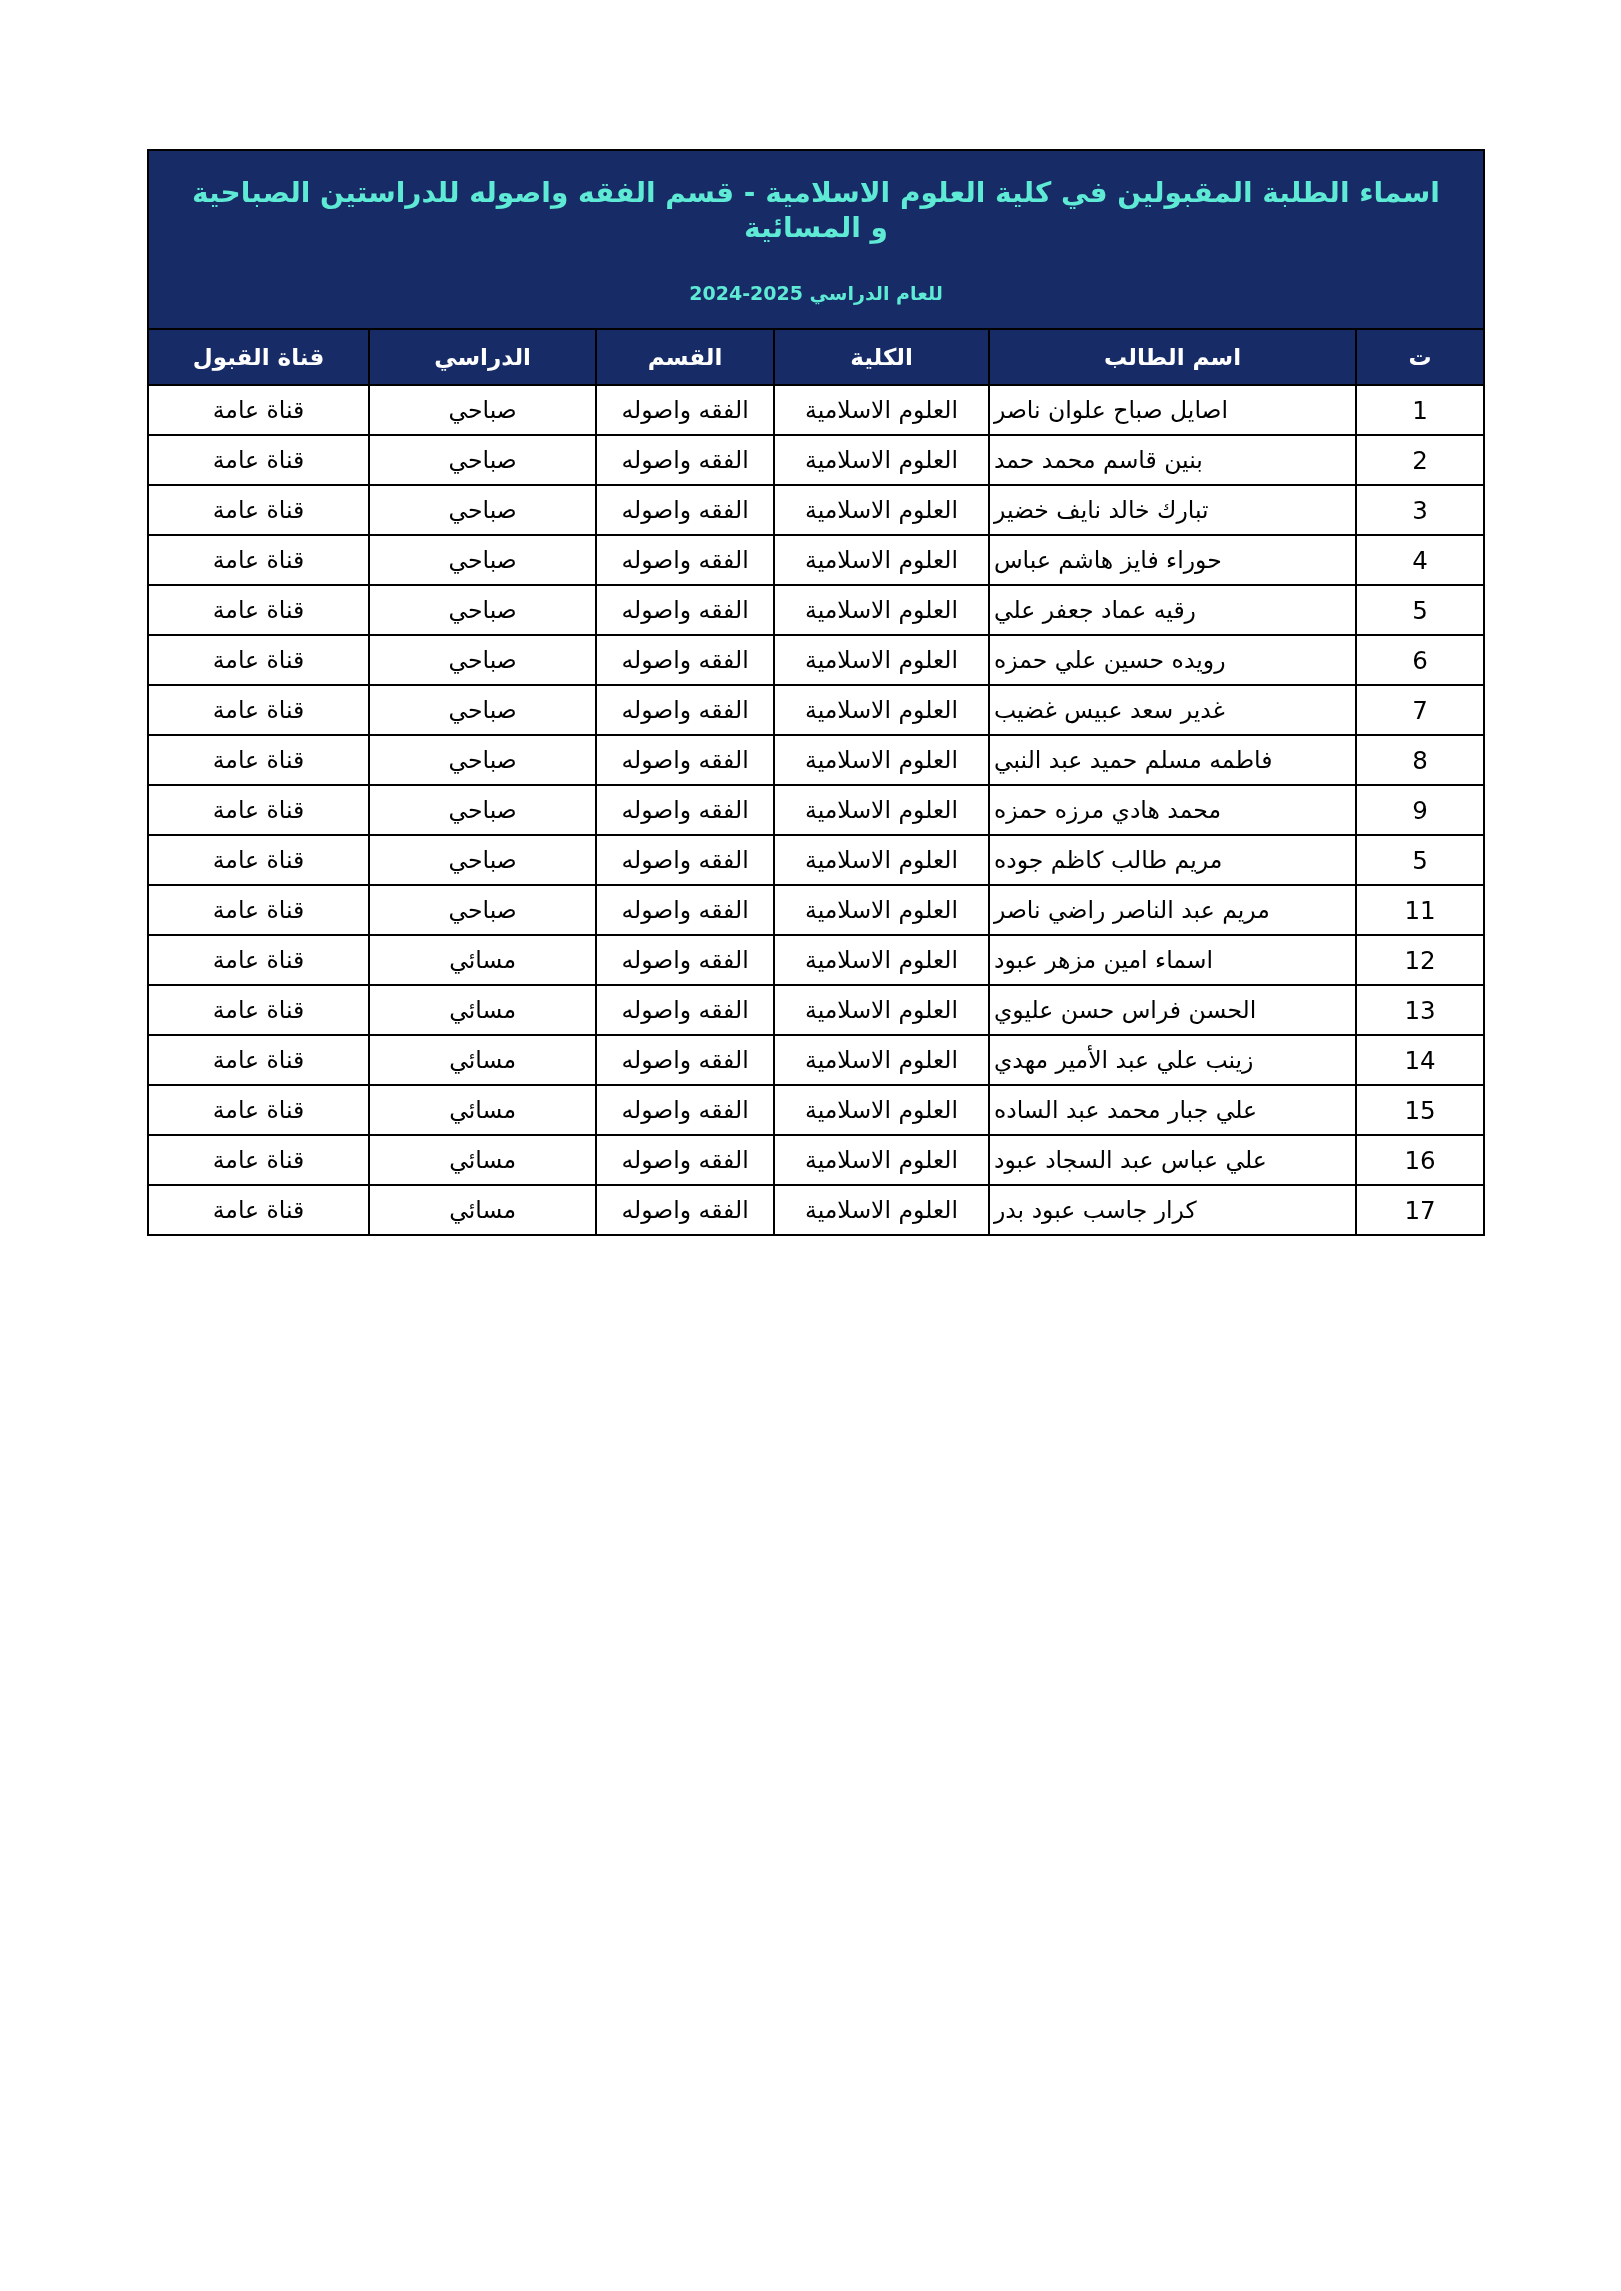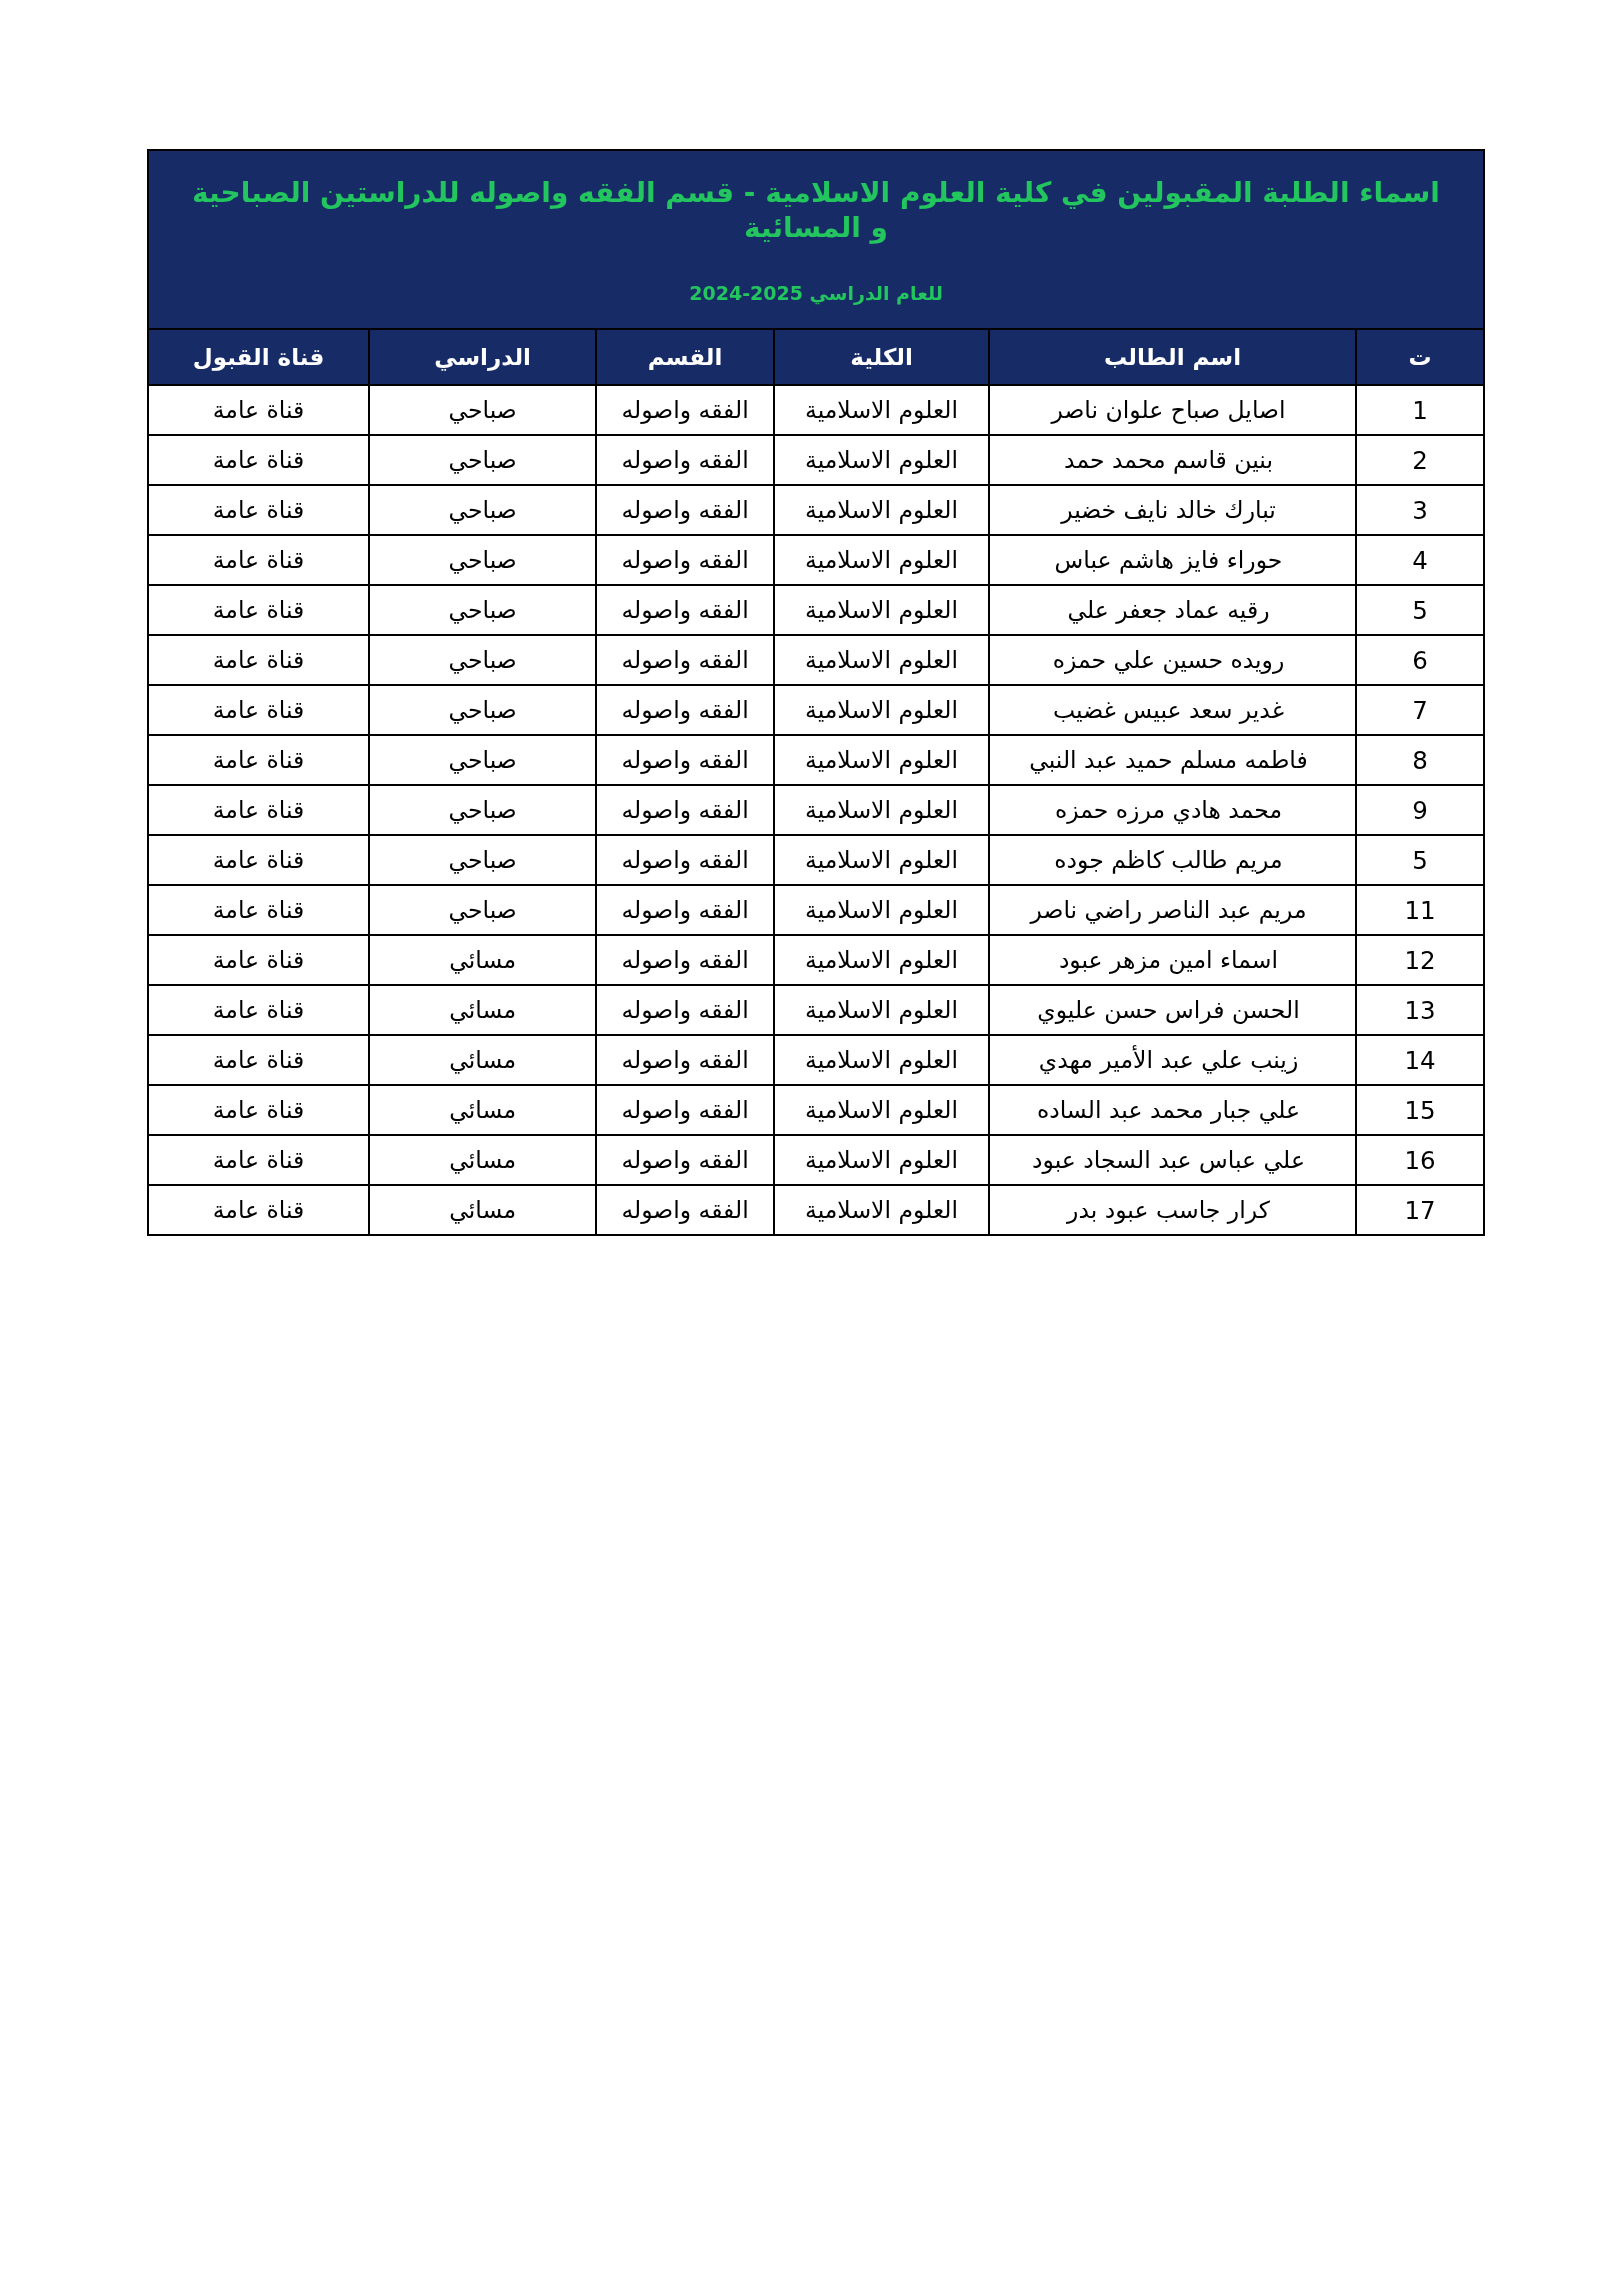--- a/index.html
+++ b/index.html
@@ -32,21 +32,21 @@
   
   col.c-no      { width: 128px; }
   col.c-name    { width: 367px; }
   col.c-college { width: 215px; }
   col.c-dept    { width: 178px; }
   col.c-study   { width: 227px; }
   col.c-channel { width: 221px; }
 
   .title-cell {
     background: var(--header-bg, #172B66);
-    color: #22c55e;
+    color: #5eead4;
     text-align: center;
     height: 179px;
     vertical-align: middle;
     padding: 0 39px;
   }
   .title-line1 {
     font-size: 28px;
     font-weight: bold;
     line-height: 1.25;
   }
@@ -67,21 +67,21 @@
   .doc-table tbody td {
     background: #ffffff;
     color: #000000;
     font-size: 23.5px;
     height: 50px;
     text-align: center;
     vertical-align: middle;
     padding: 2px 3.9px;
   }
   .doc-table tbody td.col-name {
-    text-align: center;
+    text-align: left;
     padding-right: 12px;
   }
   .doc-table tbody td.col-no {
     font-size: 24.5px;
   }
 </style>
 </head>
 <body>
 
 <div class="page">

